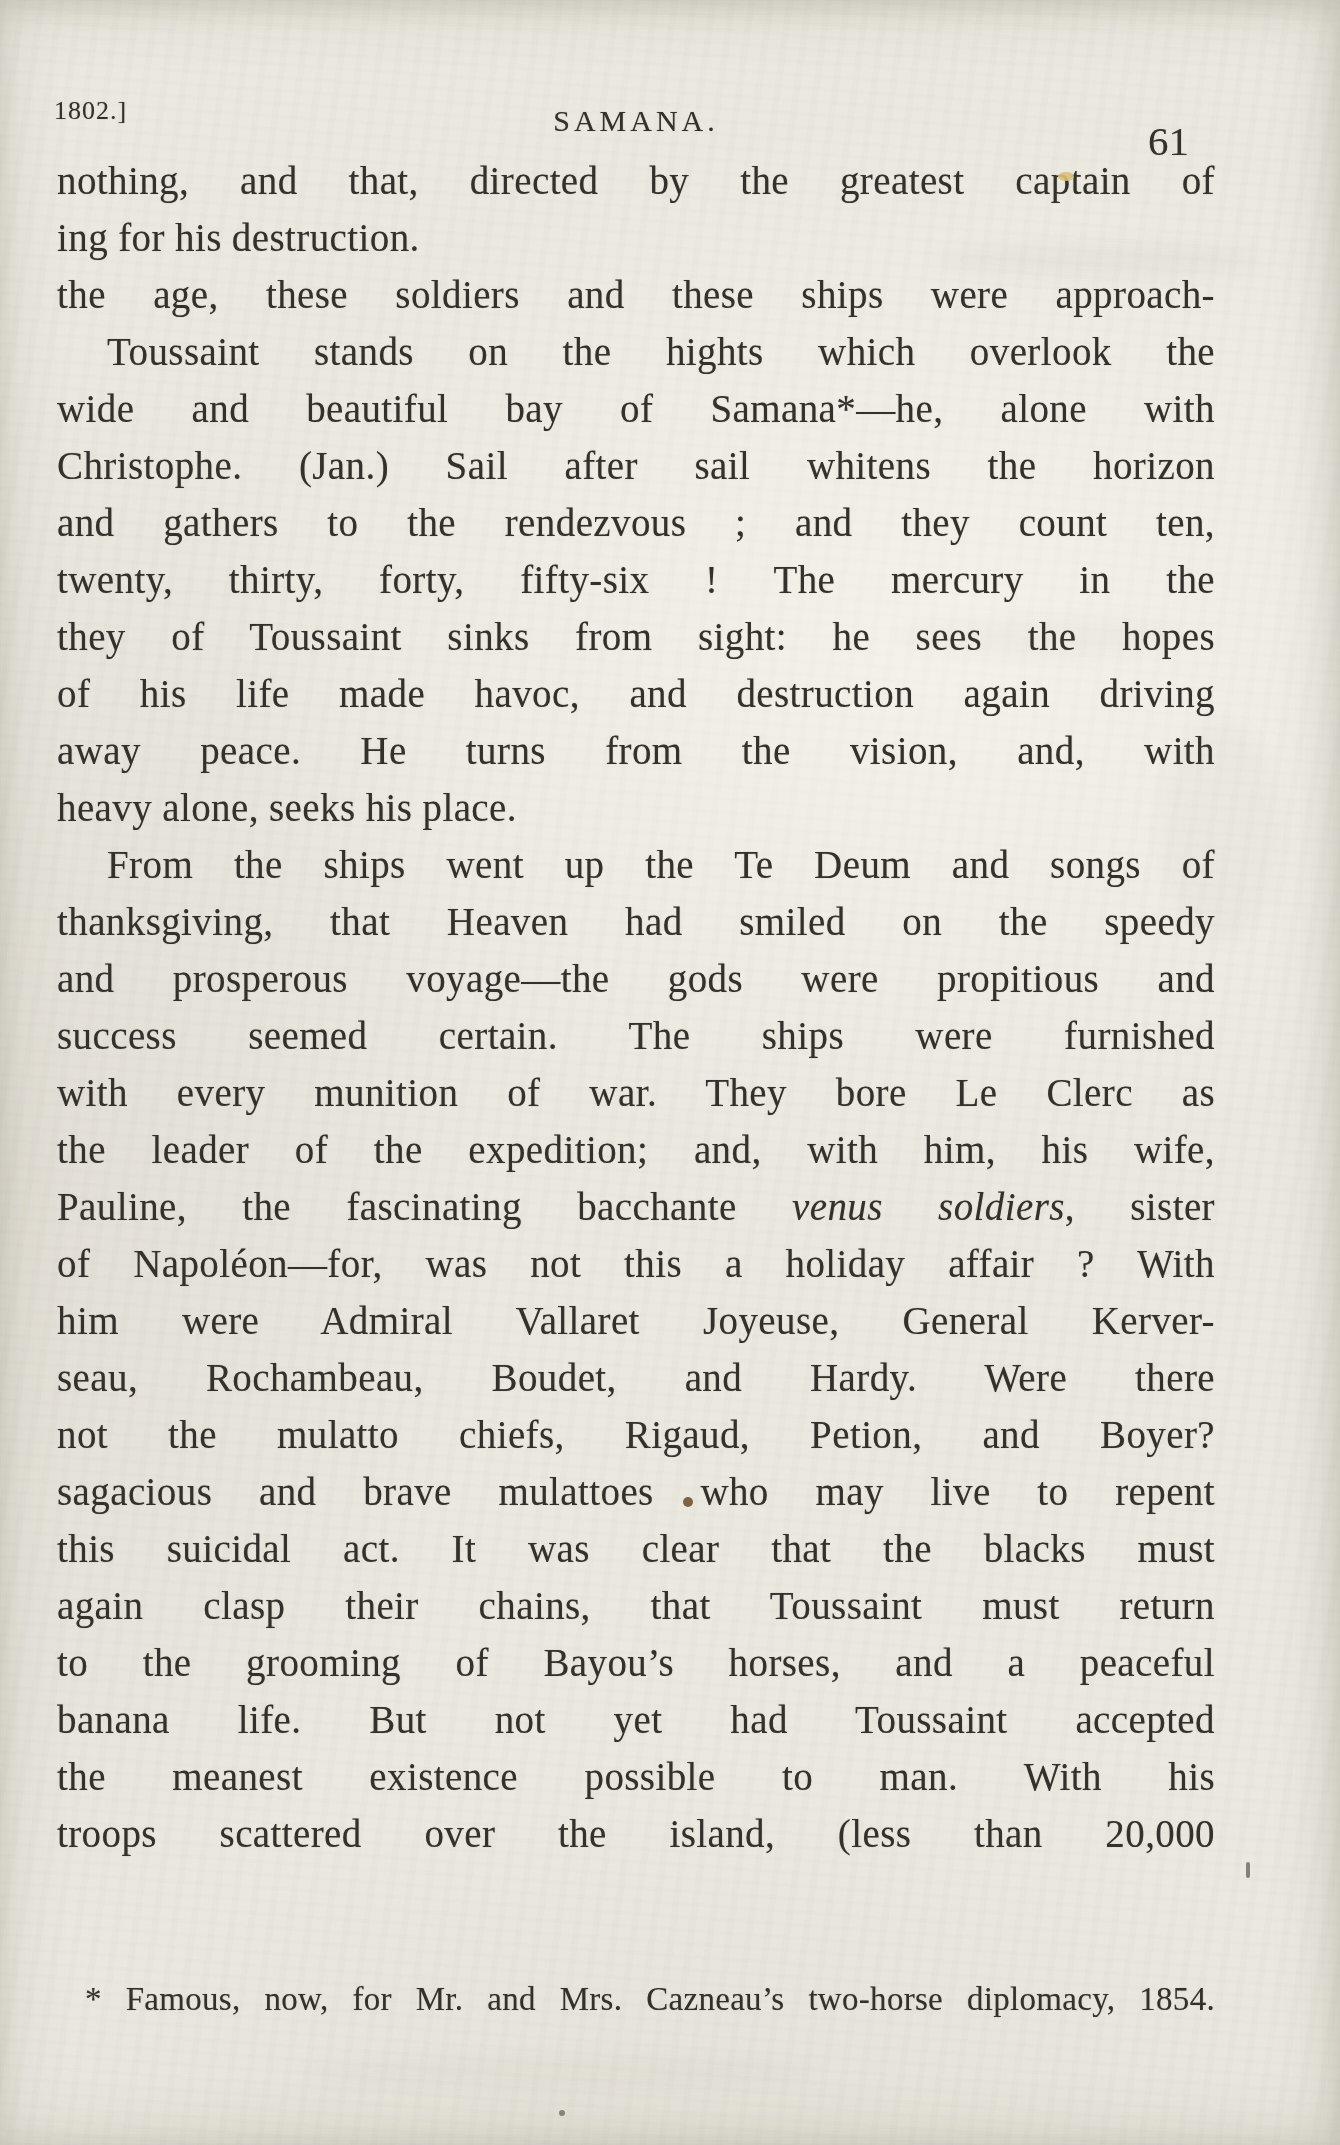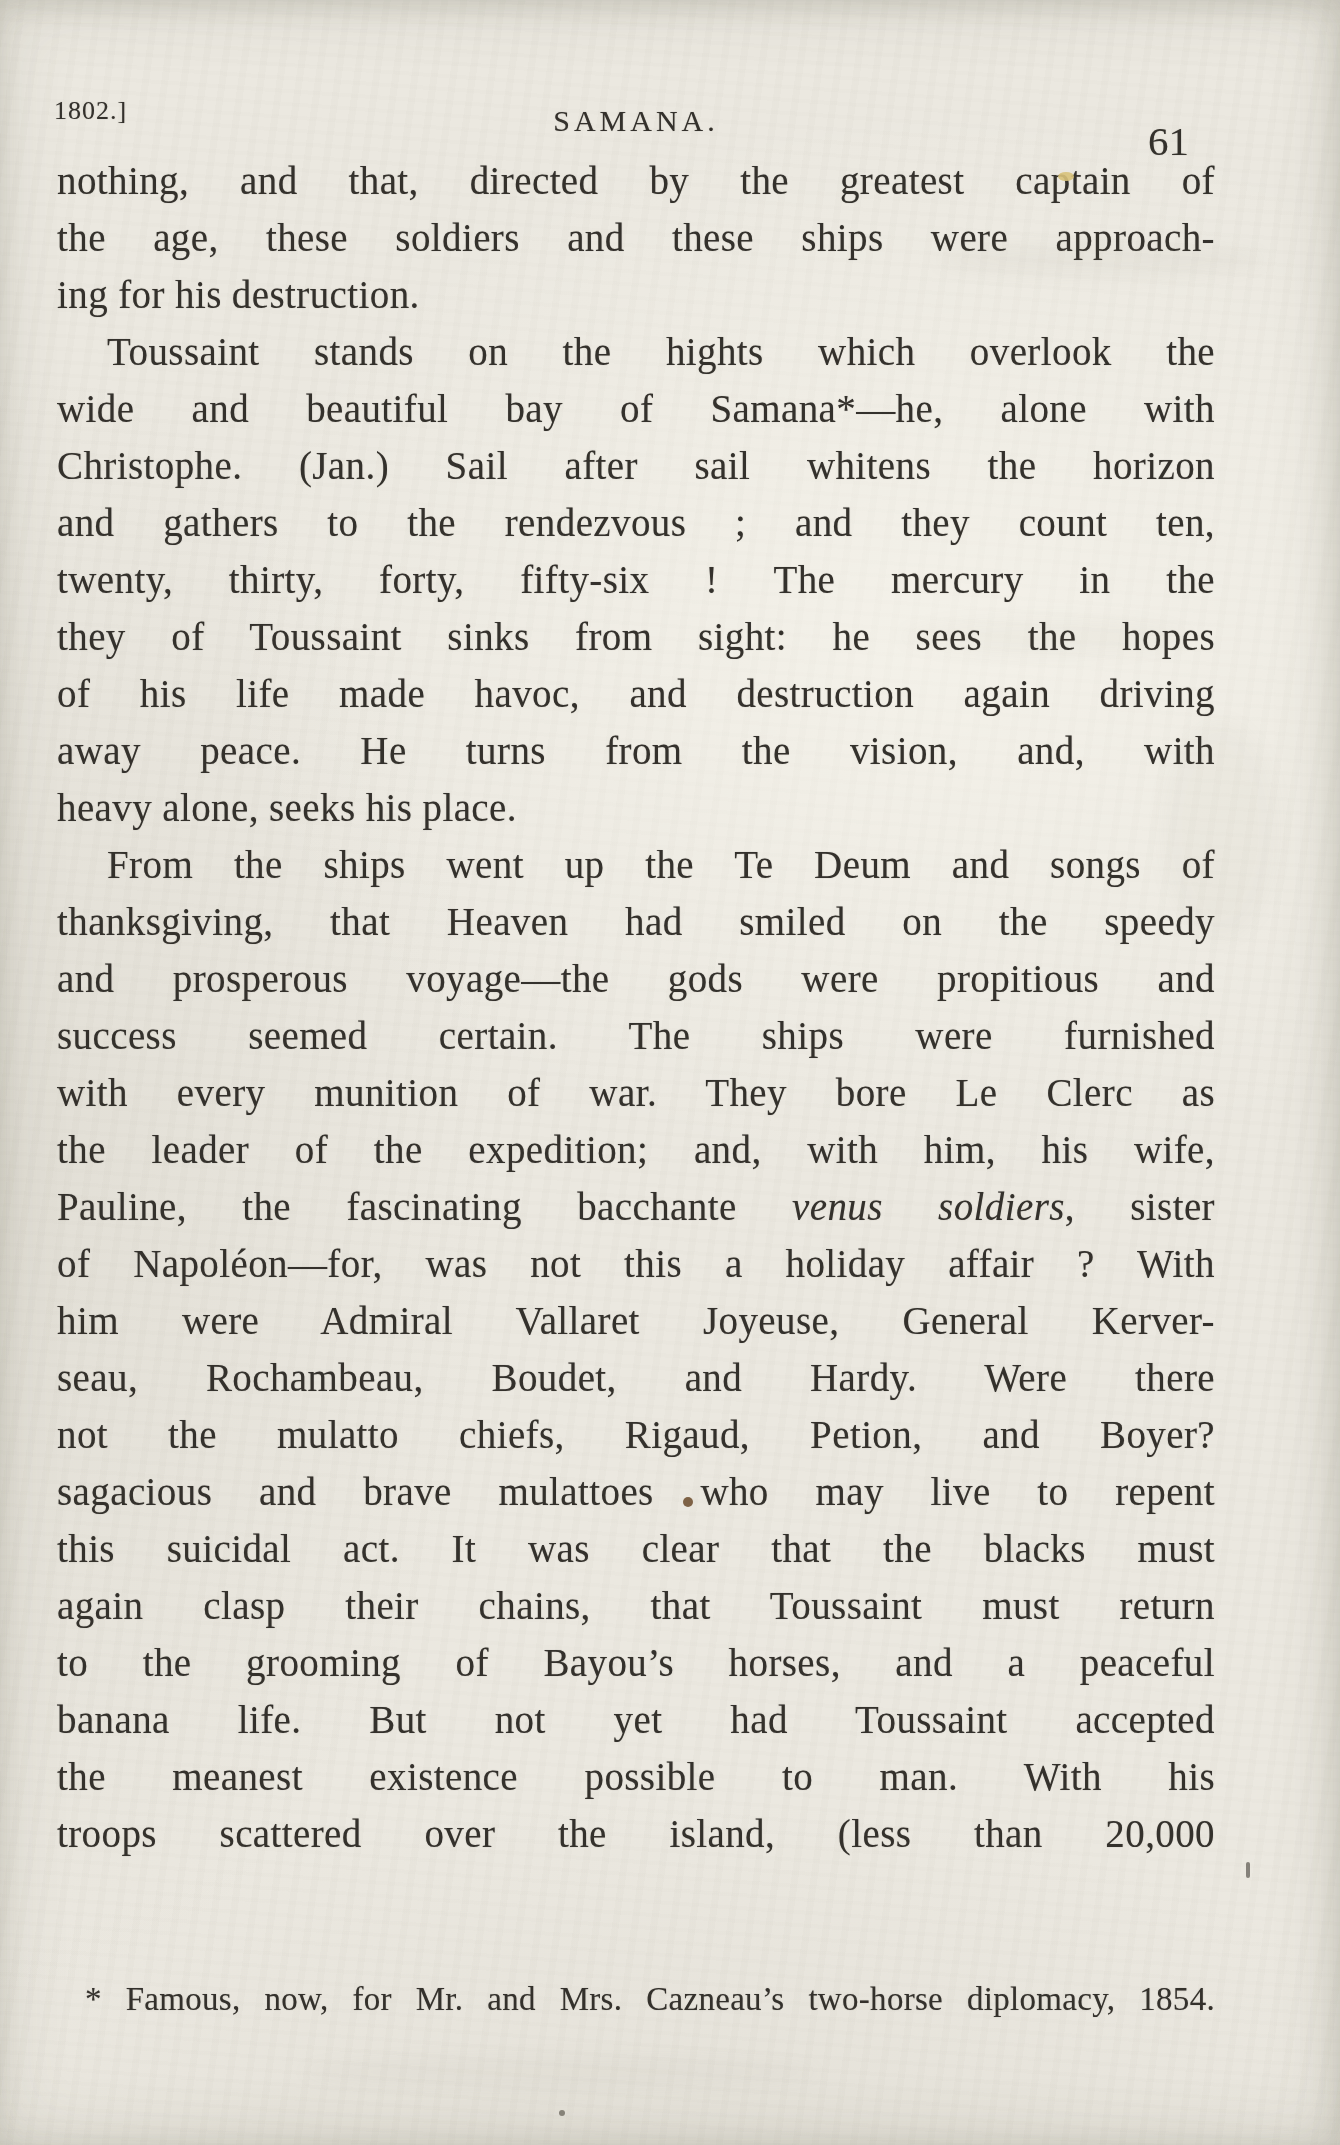--- a/index.html
+++ b/index.html
@@ -48,22 +48,22 @@
 <body>
 
 <div class="page">
 
   <div class="hdr-left ink">1802.]</div>
   <div class="hdr-center ink">SAMANA.</div>
   <div class="hdr-right ink">61</div>
 
   <div class="text ink">
     <div class="line">nothing, and that, directed by the greatest captain of</div>
+    <div class="line noj">ing for his destruction.</div>
     <div class="line">the age, these soldiers and these ships were approach-</div>
-    <div class="line noj">ing for his destruction.</div>
     <div class="line ind">Toussaint stands on the hights which overlook the</div>
     <div class="line">wide and beautiful bay of Samana*—he, alone with</div>
     <div class="line">Christophe. (Jan.)  Sail after sail whitens the horizon</div>
     <div class="line">and gathers to the rendezvous ; and they count ten,</div>
     <div class="line">twenty, thirty, forty, fifty-six !  The mercury in the</div>
     <div class="line">they of Toussaint sinks from sight:  he sees the hopes</div>
     <div class="line">of his life made havoc, and destruction again driving</div>
     <div class="line">away peace.  He turns from the vision, and, with</div>
     <div class="line noj">heavy alone, seeks his place.</div>
     <div class="line ind">From the ships went up the Te Deum and songs of</div>

